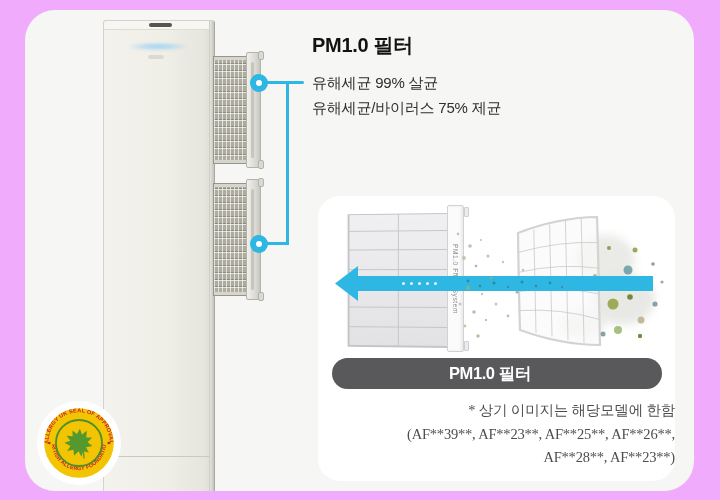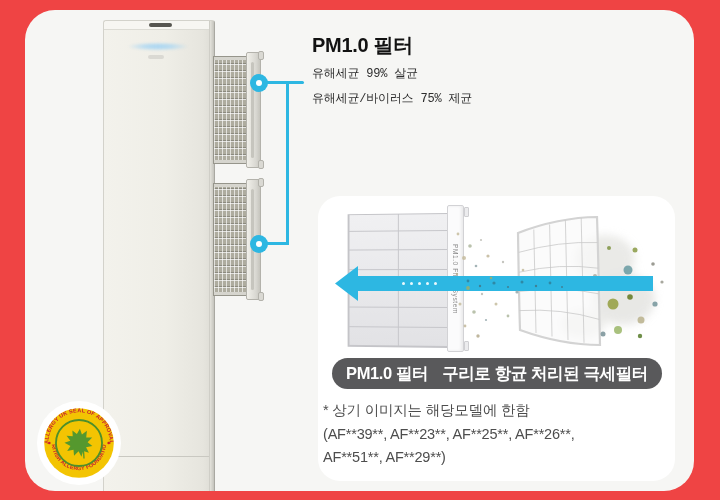--- a/index.html
+++ b/index.html
@@ -1,17 +1,17 @@
 <!DOCTYPE html>
 <html><head>
 <meta charset="utf-8">
 <style>
   html,body{margin:0;padding:0;background:#fff;}
   *{box-sizing:border-box;}
-  .stage{position:relative;width:720px;height:500px;background:#ef4444;overflow:hidden;
+  .stage{position:relative;width:720px;height:500px;background:#f0abfc;overflow:hidden;
          font-family:"Liberation Sans","DejaVu Sans",sans-serif;}
   
   .card{position:absolute;left:25px;top:10px;width:669px;height:481px;background:#f6f6f4;
         border-radius:30px;overflow:hidden;}
   
   .tower{position:absolute;left:78px;top:10px;width:112px;height:471px;
          background:linear-gradient(90deg,#f3f2ec 0%,#efeee7 55%,#e6e5de 90%,#dcdbd4 100%);
          border:1px solid #d3d2cb;border-right:1px solid #a9a8a1;border-bottom:none;
          border-radius:3px 3px 0 0;}
   .tower-top{position:absolute;left:0;top:0;width:100%;height:9px;background:#f7f6f2;
@@ -50,21 +50,21 @@
   .cl-line{position:absolute;background:#2db7e2;z-index:3;}
   .cl-h1{left:259px;top:81px;width:45px;height:3px;border-radius:2px;}
   .cl-v{left:286px;top:81px;width:3px;height:164px;}
   .cl-h2{left:259px;top:242px;width:30px;height:3px;border-radius:2px;}
   .cl-dot{position:absolute;width:18px;height:18px;border-radius:50%;background:#2db7e2;z-index:4;}
   .cl-dot::after{content:"";position:absolute;left:6px;top:6px;width:6px;height:6px;border-radius:50%;background:#fff;}
   .dot-upper{left:250px;top:74px;} .dot-lower{left:250px;top:235px;}
   
   .feature{position:absolute;left:312px;top:32px;z-index:3;}
   .feature-title{font-size:20px;line-height:26px;font-weight:700;color:#121212;letter-spacing:-.3px;}
-  .feature-points{margin-top:4px;font-size:12px;line-height:25px;color:#2e2e2e;letter-spacing:-.2px;font-family:Liberation Mono, monospace;}
+  .feature-points{margin-top:12px;font-size:15px;line-height:25px;color:#2e2e2e;letter-spacing:-.2px;}
   
   .panel{position:absolute;left:318px;top:196px;width:357px;height:285px;background:#ffffff;
          border-radius:22px;z-index:2;overflow:hidden;}
   .grid-panel{position:absolute;left:27px;top:17px;width:104px;height:135px;
     border:1px solid #c3c3c7;
     background-image:
       repeating-linear-gradient(90deg,#c6c6ca 0 1px,rgba(0,0,0,0) 1px 51.5px),
       repeating-linear-gradient(0deg,#c6c6ca 0 1px,rgba(0,0,0,0) 1px 19.3px),
       linear-gradient(180deg,#f0f0f2,#e2e2e5);
     transform:perspective(700px) rotateY(-7deg);transform-origin:100% 50%;}
@@ -77,22 +77,22 @@
   .mesh-svg{position:absolute;left:165px;top:8px;}
   .arrow-band{position:absolute;left:39px;top:80px;width:296px;height:15px;background:#2db7e2;z-index:5;}
   .arrow-head{position:absolute;left:17px;top:70px;width:23px;height:35px;background:#2db7e2;
     clip-path:polygon(0 50%,100% 0,100% 100%);z-index:5;}
   .arrow-dot{position:absolute;width:3px;height:3px;border-radius:50%;background:rgba(255,255,255,.9);top:86px;z-index:6;}
   .specks-svg{position:absolute;left:0;top:0;z-index:6;pointer-events:none;}
   .caption-pill{position:absolute;left:14px;top:162px;width:330px;height:31px;border-radius:16px;
     background:#59595b;color:#fff;font-weight:700;font-size:16.5px;letter-spacing:-.4px;
     display:flex;align-items:center;justify-content:center;z-index:7;}
   .caption-pill .gap{display:inline-block;width:14px;}
-  .disclaimer{position:absolute;left:5px;right:0;top:203px;text-align:left;font-size:14.5px;
-    line-height:23.5px;color:#4d4d4d;letter-spacing:-.2px;z-index:7;}
+  .disclaimer{position:absolute;left:5px;right:0;top:203px;text-align:right;font-size:14.5px;
+    line-height:23.5px;color:#4d4d4d;letter-spacing:-.2px;z-index:7;font-family:Liberation Serif, serif;}
   
   .badge{position:absolute;left:36px;top:400px;width:86px;height:86px;z-index:8;}
 </style>
 </head>
 <body>
 
 <div class="stage">
 
   <div class="card">
 
@@ -221,27 +221,26 @@
         <circle cx="204" cy="86" r="1.5" fill="#2f7287"></circle>
           <circle cx="218" cy="90" r="1.2" fill="#48656e"></circle>
         <circle cx="232" cy="87" r="1.4" fill="#2f7287"></circle>
           <circle cx="244" cy="91" r="1" fill="#48656e"></circle>
       </g>
     </svg>
 
     <div class="caption-pill">
       <span>PM1.0 필터</span>
       <span class="gap"></span>
-      <span>구리로 항균 처리된 극세필터</span>
     </div>
 
     <div class="disclaimer">
       <div>* 상기 이미지는 해당모델에 한함</div>
       <div>(AF**39**, AF**23**, AF**25**, AF**26**,</div>
-      <div>AF**51**, AF**29**)</div>
+      <div>AF**28**, AF**23**)</div>
     </div>
   </div>
 
   <svg class="badge" viewBox="0 0 84 84">
     <circle cx="42" cy="42" r="41" fill="#ffffff"></circle>
     <circle cx="42" cy="42" r="34" fill="#f3c402"></circle>
     <defs>
       <path id="arcTop" d="M15.5,42 A26.5,26.5 0 0 0 68.5,42" fill="none"></path>
       <path id="arcBottom" d="M12,42 A30,30 0 0 1 72,42" fill="none"></path>
     </defs>

